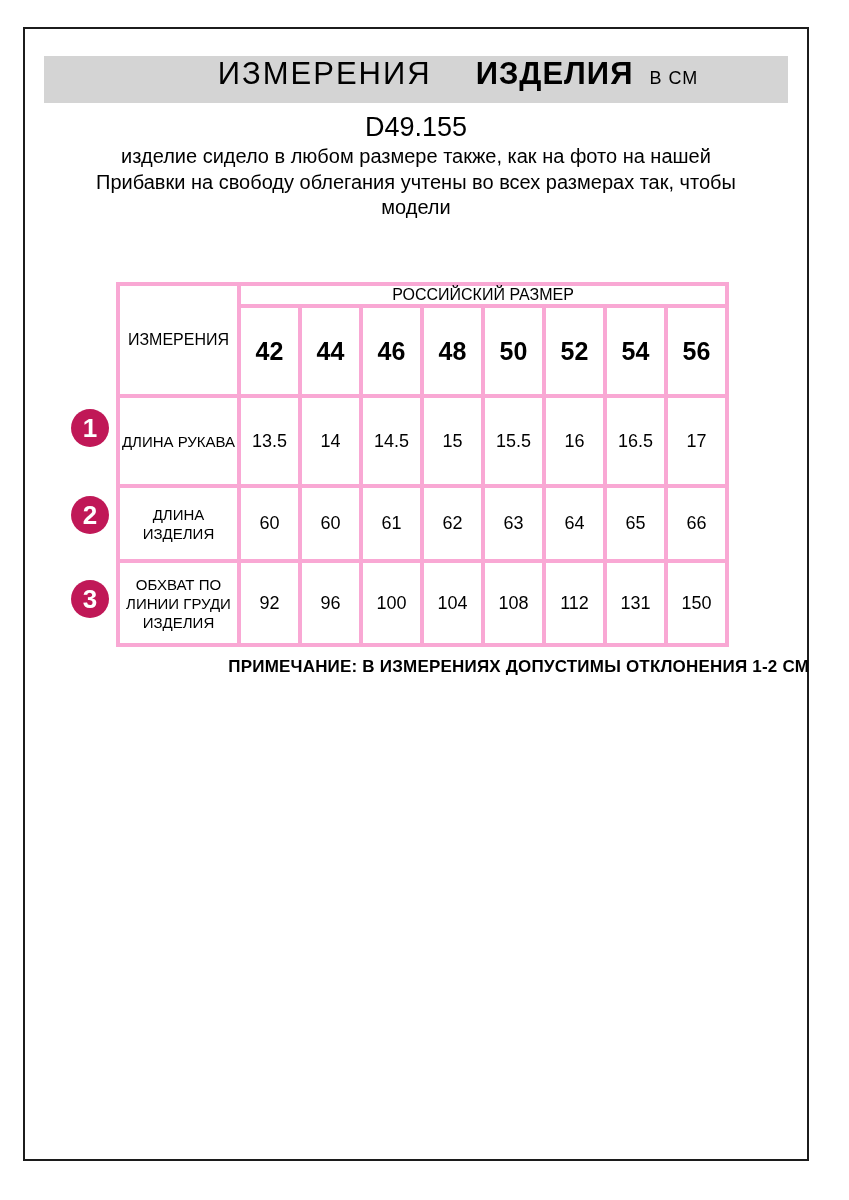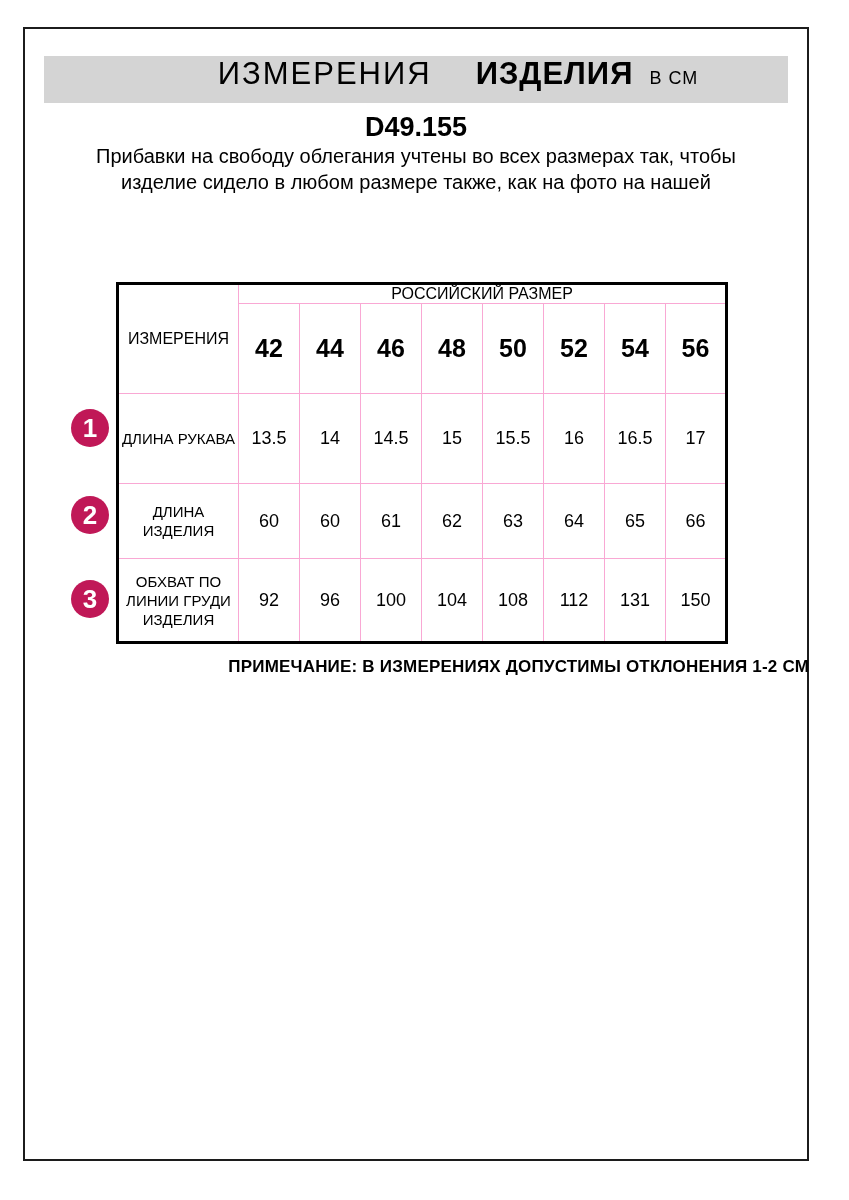--- a/index.html
+++ b/index.html
@@ -48,40 +48,40 @@
     letter-spacing: 1px;
     margin-left: 16px;
     white-space: nowrap;
   }
   .product-code {
     position: absolute;
     left: 23px; top: 112px;
     width: 786px;
     text-align: center;
     font-size: 27px;
-    font-weight: 700;
+    font-weight: 400;
   }
   .description {
     position: absolute;
     left: 23px; top: 144px;
     width: 786px;
     text-align: center;
     font-size: 20px;
     line-height: 25.5px;
   }
   table.size-table {
     position: absolute;
     left: 116px; top: 282px;
     width: 609px;
     border-collapse: collapse;
     table-layout: fixed;
     border: 3px solid #000;
   }
   table.size-table td, table.size-table th {
-    border: 1px solid #f9a8d4;
+    border: 4px solid #f9a8d4;
     text-align: center;
     vertical-align: middle;
     padding: 0;
     font-weight: 400;
   }
   .col-measure { width: 121px; }
   .col-size { width: 61px; }
   tr.r-sizehdr { height: 20px; }
   tr.r-sizes   { height: 90px; }
   tr.r-data1   { height: 90px; margin-top: 36px; }
@@ -126,22 +126,23 @@
 
 <div class="title-bar">
   <span class="title-main">ИЗМЕРЕНИЯ</span>
   <span class="title-secondary">ИЗДЕЛИЯ</span>
   <span class="title-units">В СМ</span>
 </div>
 
 <div class="product-code">D49.155</div>
 
 <div class="description">
+  <div>изделие сидело в любом размере также, как на фото на нашей</div>
   <div>Прибавки на свободу облегания учтены во всех размерах так, чтобы</div>
-  <div>изделие сидело в любом размере также, как на фото на нашей</div>
+  <div>модели</div>
 </div>
 
 <table class="size-table">
   <colgroup>
     <col class="col-measure">
     <col class="col-size">
       <col class="col-size">
       <col class="col-size">
       <col class="col-size">
     <col class="col-size">

